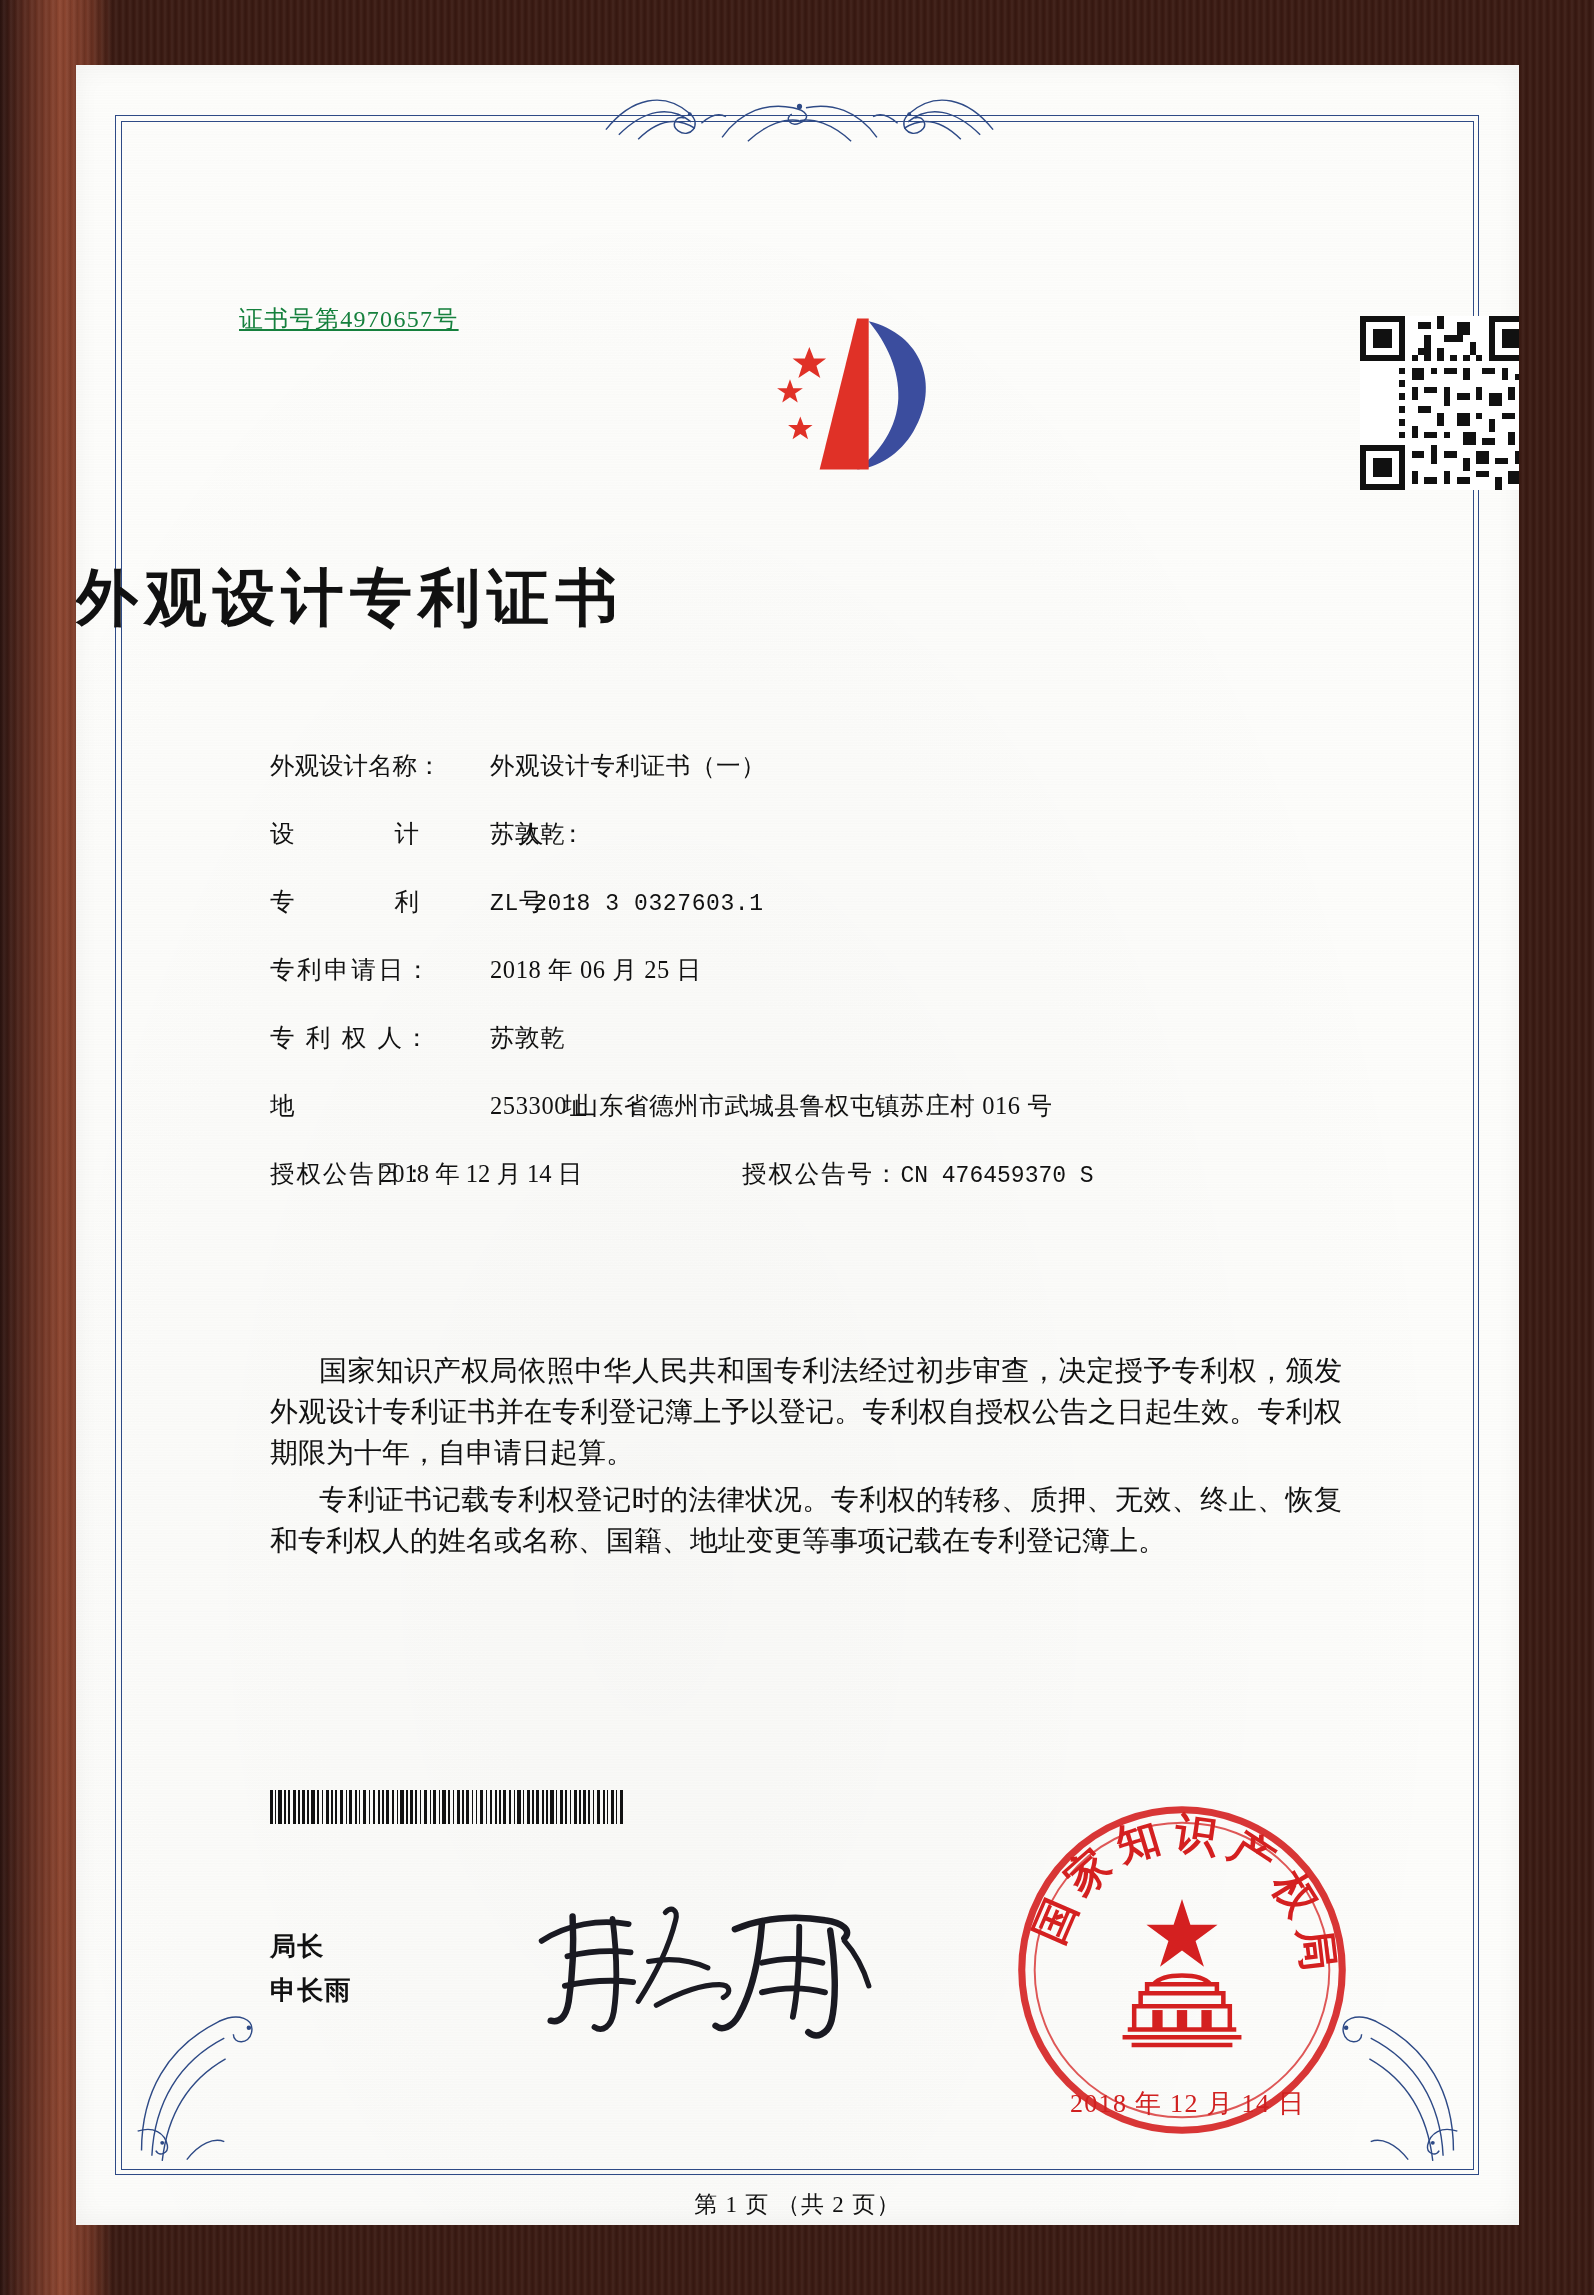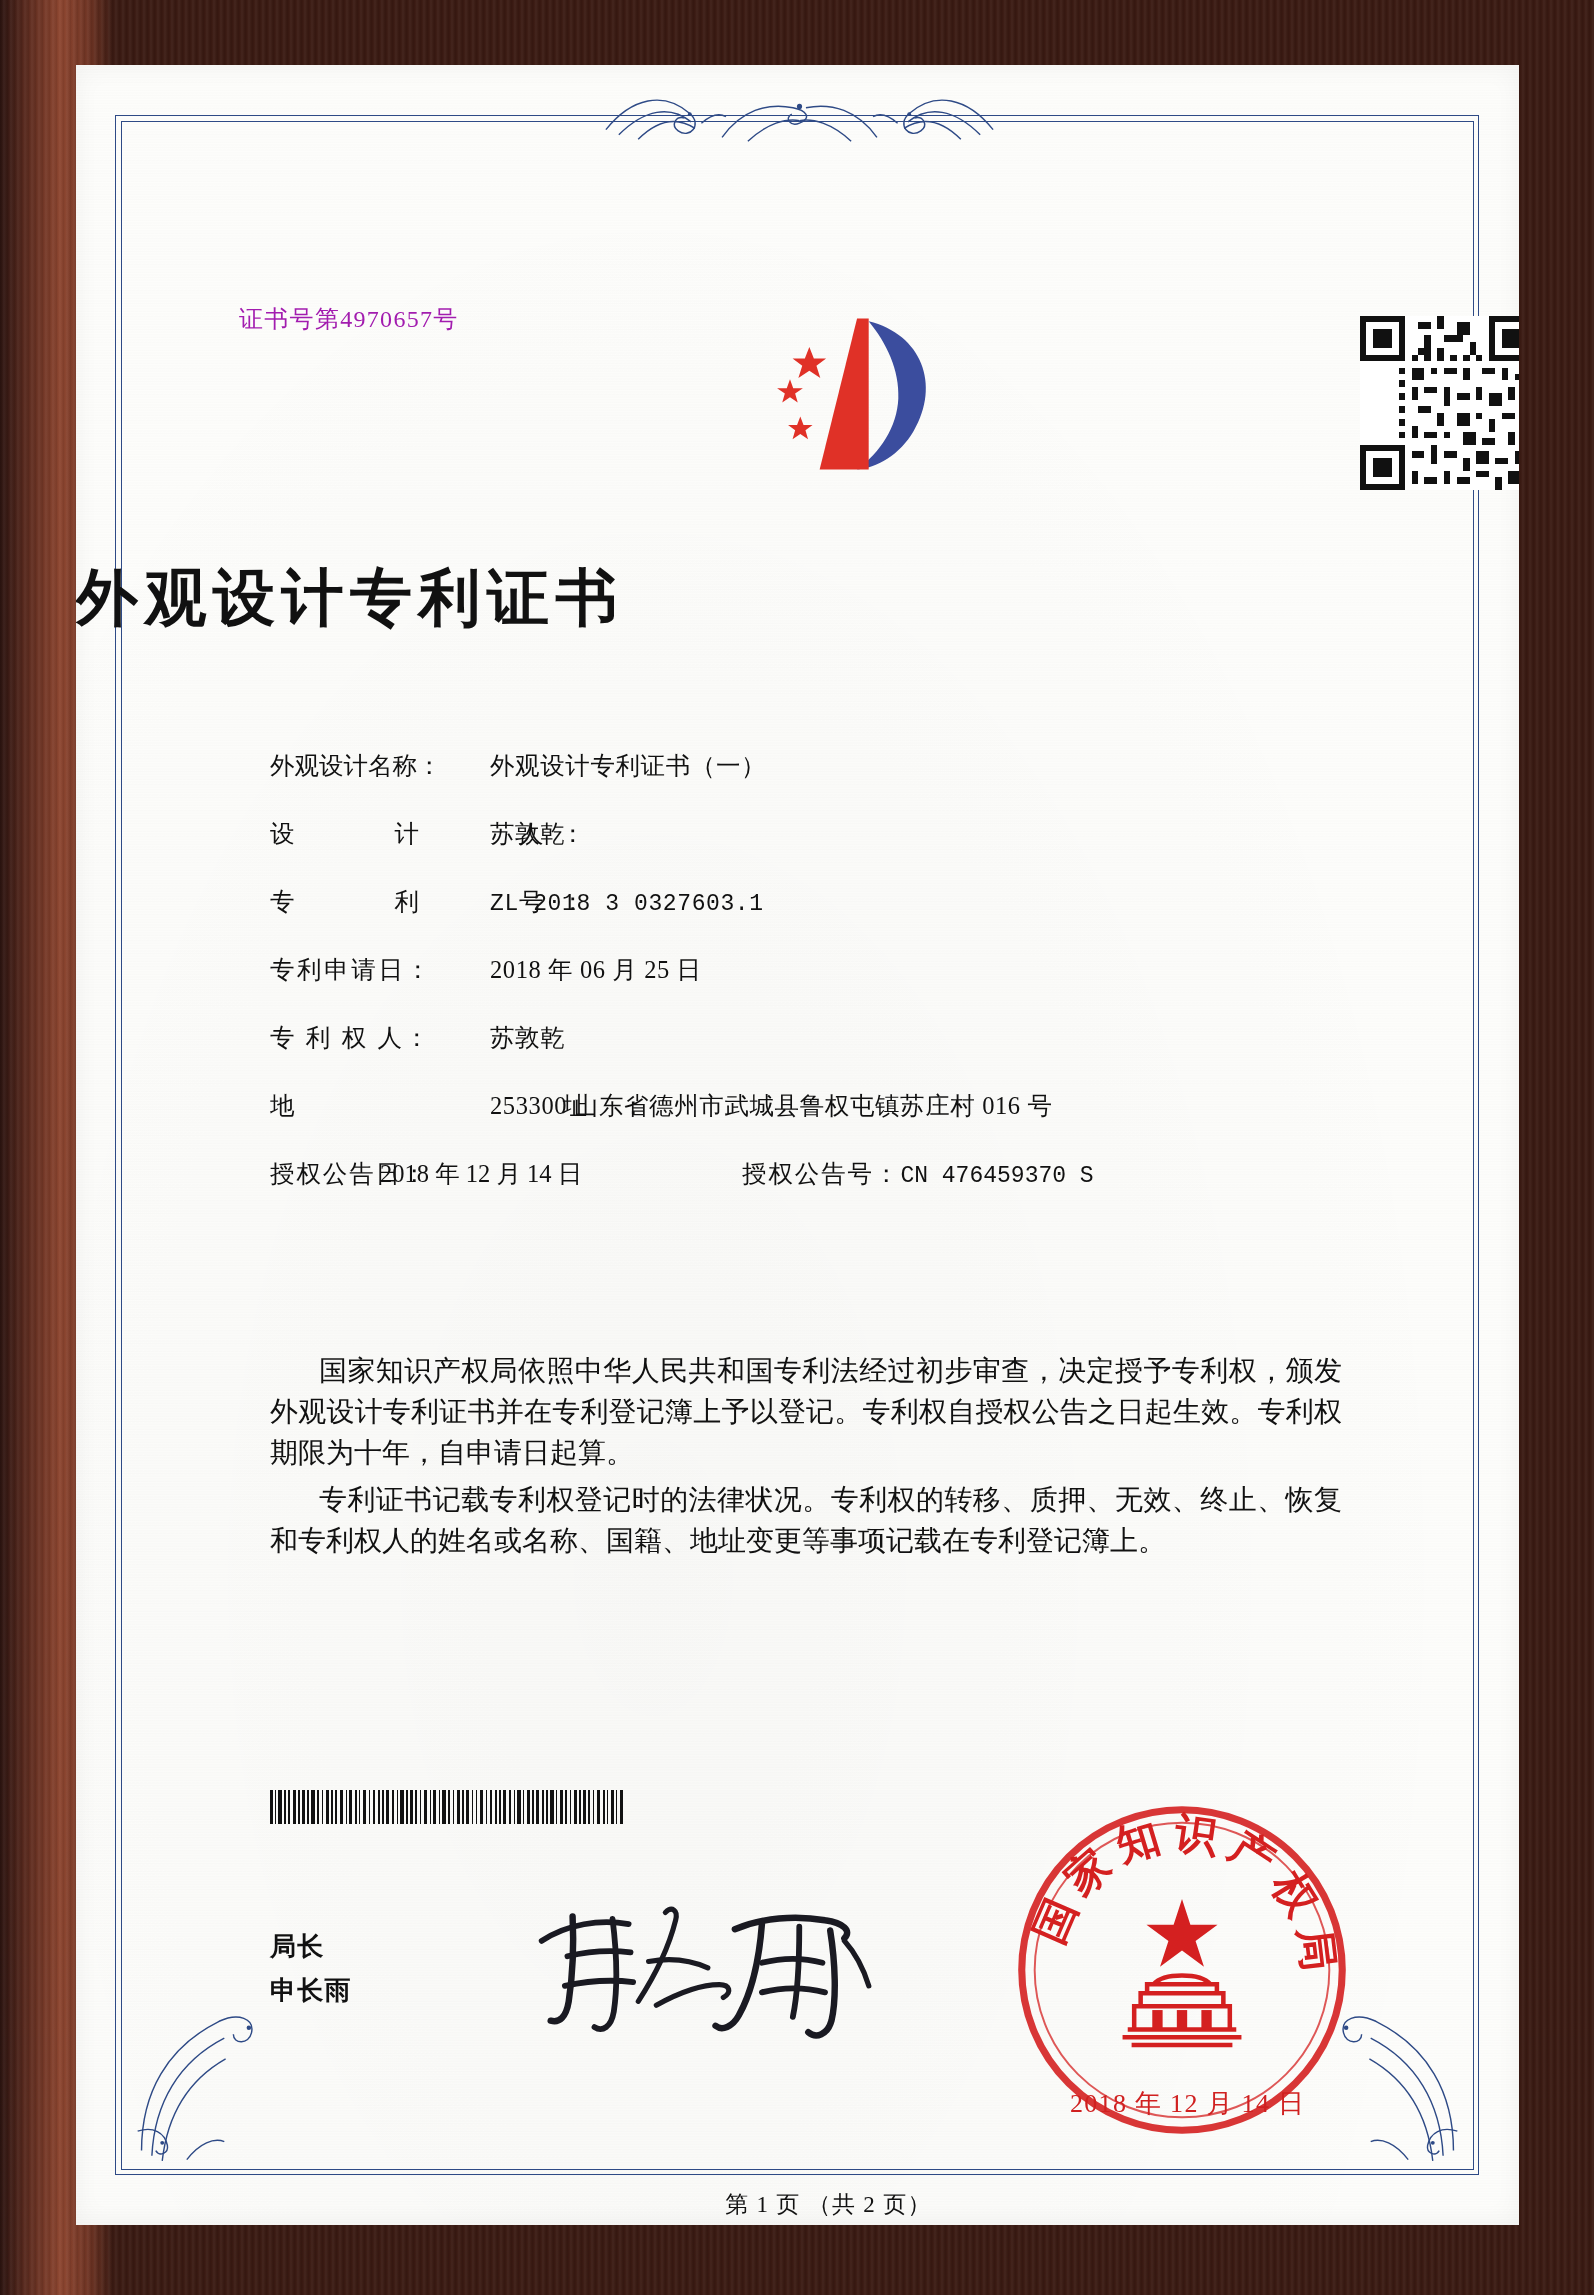--- a/index.html
+++ b/index.html
@@ -74,22 +74,23 @@
     pointer-events: none;
   }
   .orn svg { display: block; }
 
   
   .cert-no {
     position: absolute;
     left: 163px; top: 238px;
     font-size: 24px;
     letter-spacing: 1.3px;
-    color: #a21caf;
+    color: #15803d;
     white-space: nowrap;
+    text-decoration: underline;
   }
   .logo {
     position: absolute;
     left: 684px; top: 242px;
     width: 207px; height: 187px;
   }
   .qr {
     position: absolute;
     left: 1284px; top: 251px;
     width: 174px; height: 174px;
@@ -204,21 +205,20 @@
 
   
   .footer {
     position: absolute;
     left: 0; top: 2124px;
     width: 1443px;
     text-align: center;
     font-size: 23px;
     color: #111;
     letter-spacing: 1.3px;
-    padding-left: 31px;
   }
 </style>
 </head>
 <body>
 
 <div class="frame-outer"></div>
 <div class="frame-inner-shade"></div>
 
 <div class="paper">
   <div class="paper-texture"></div>

